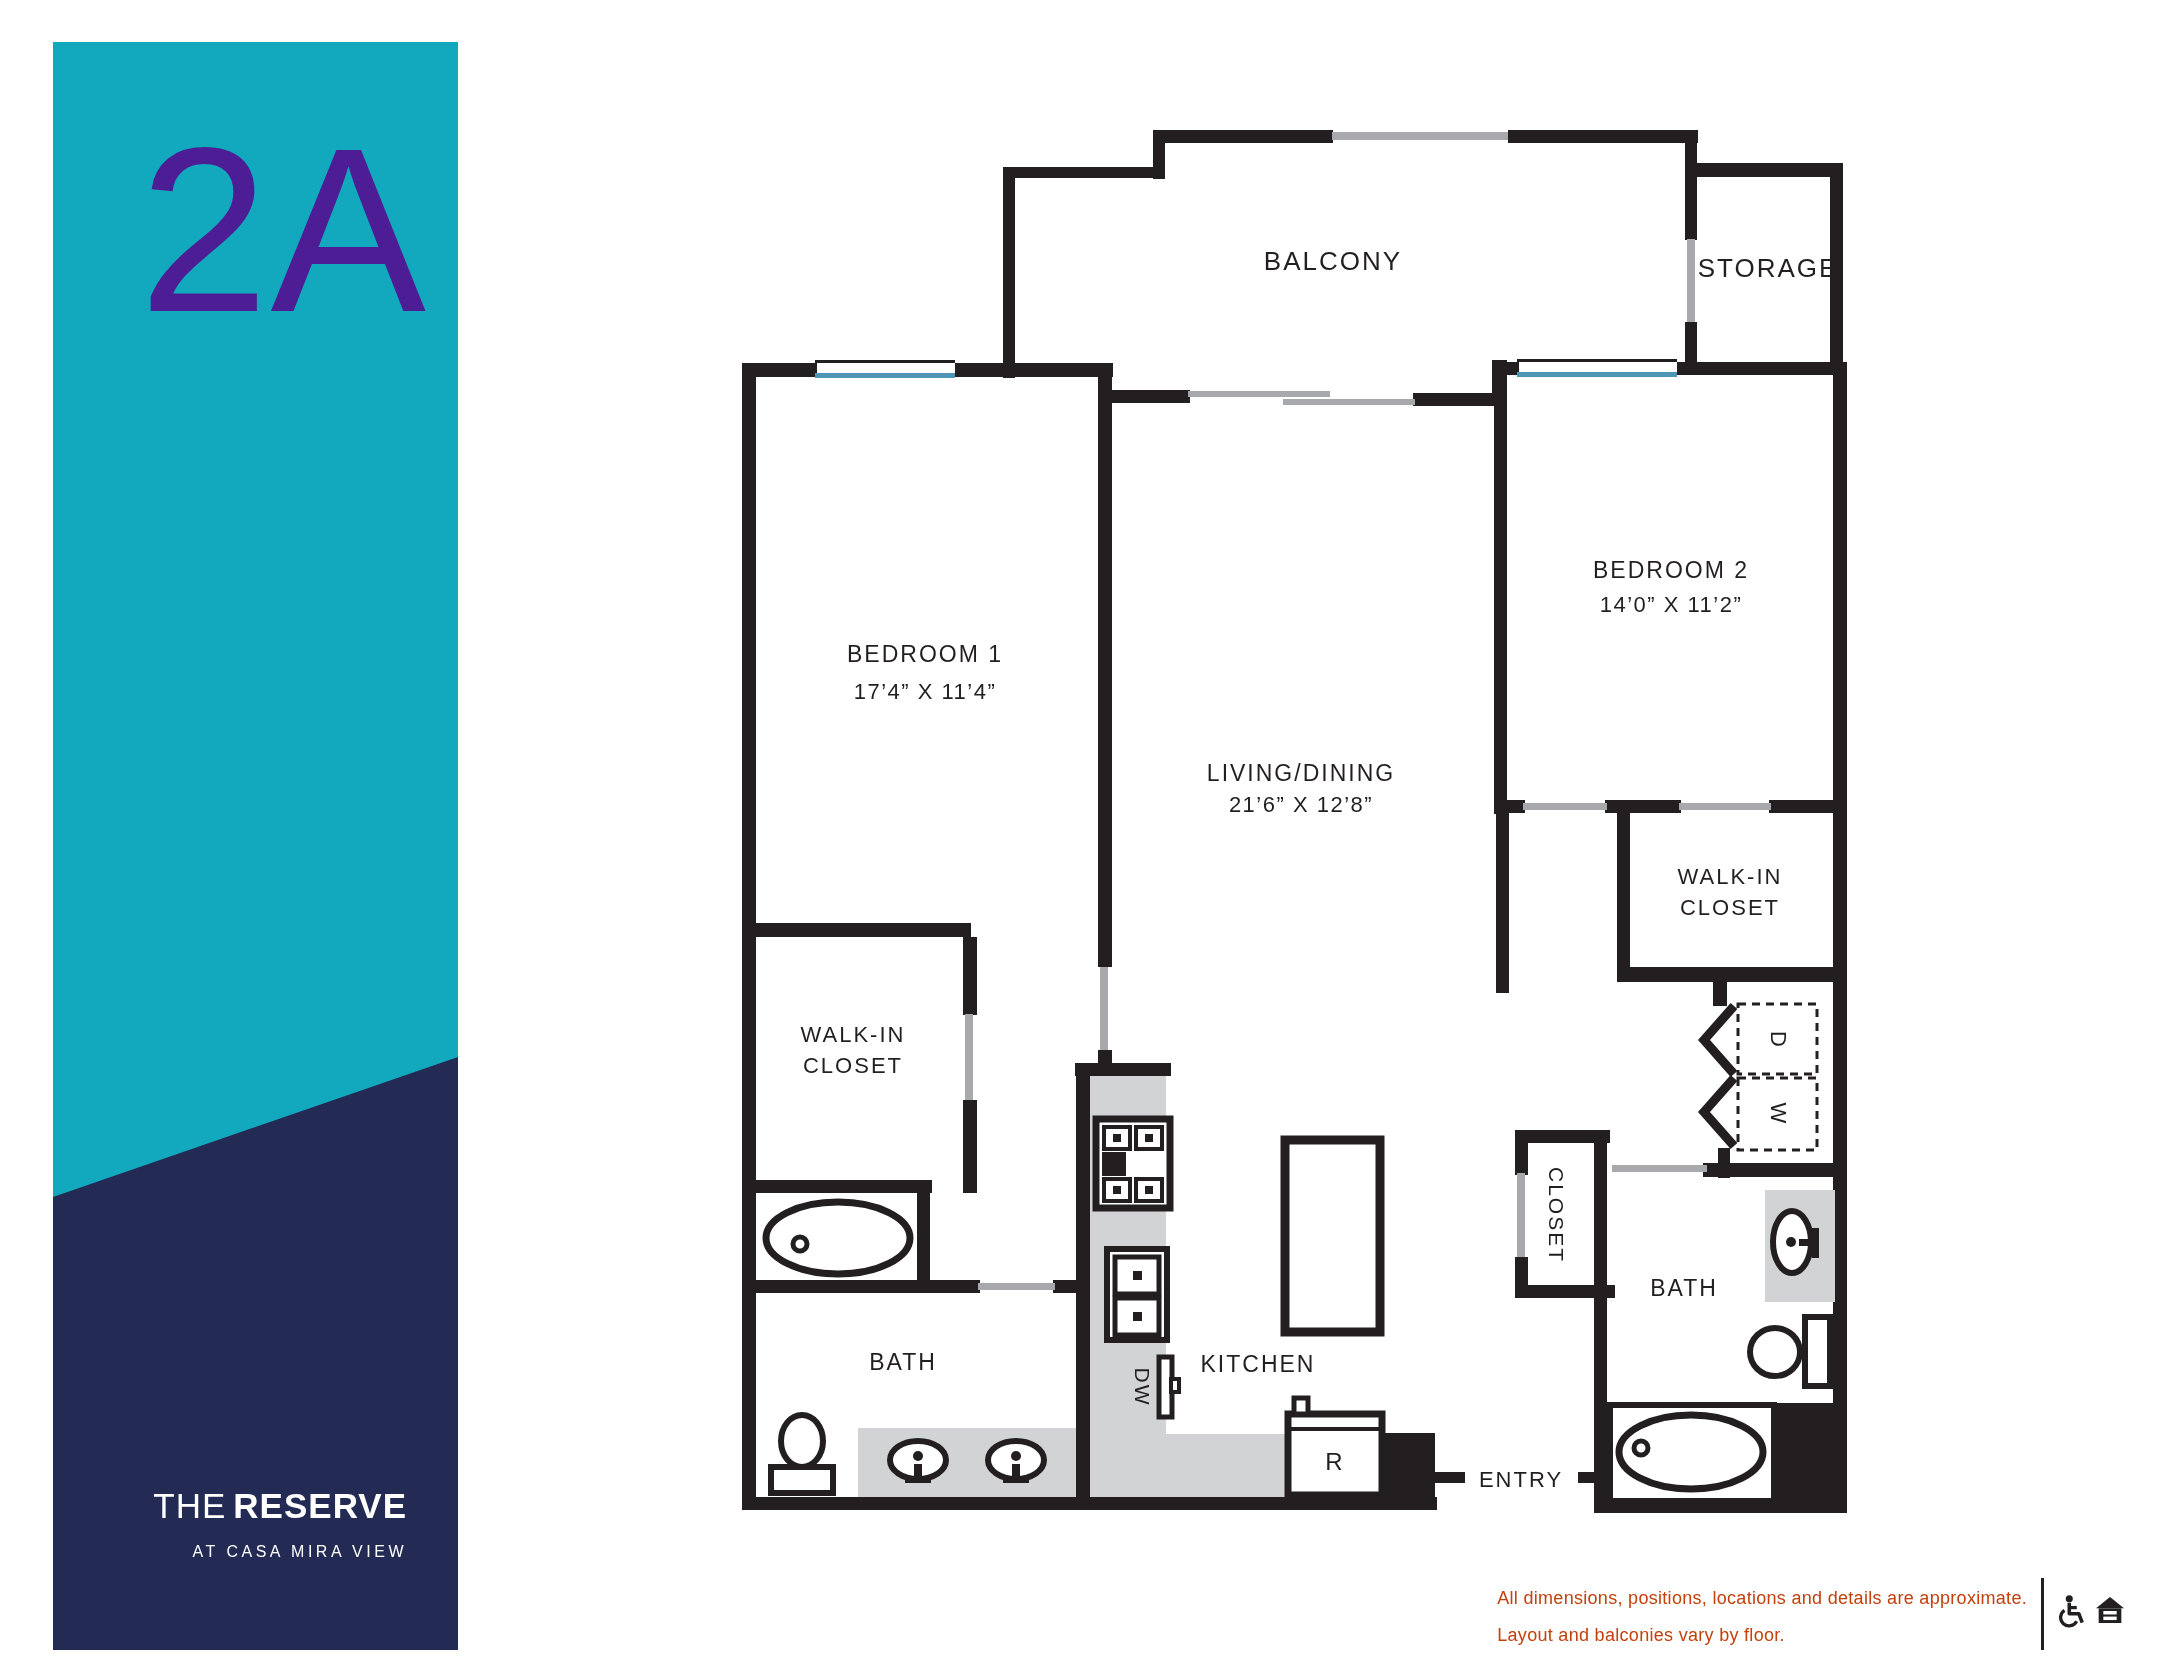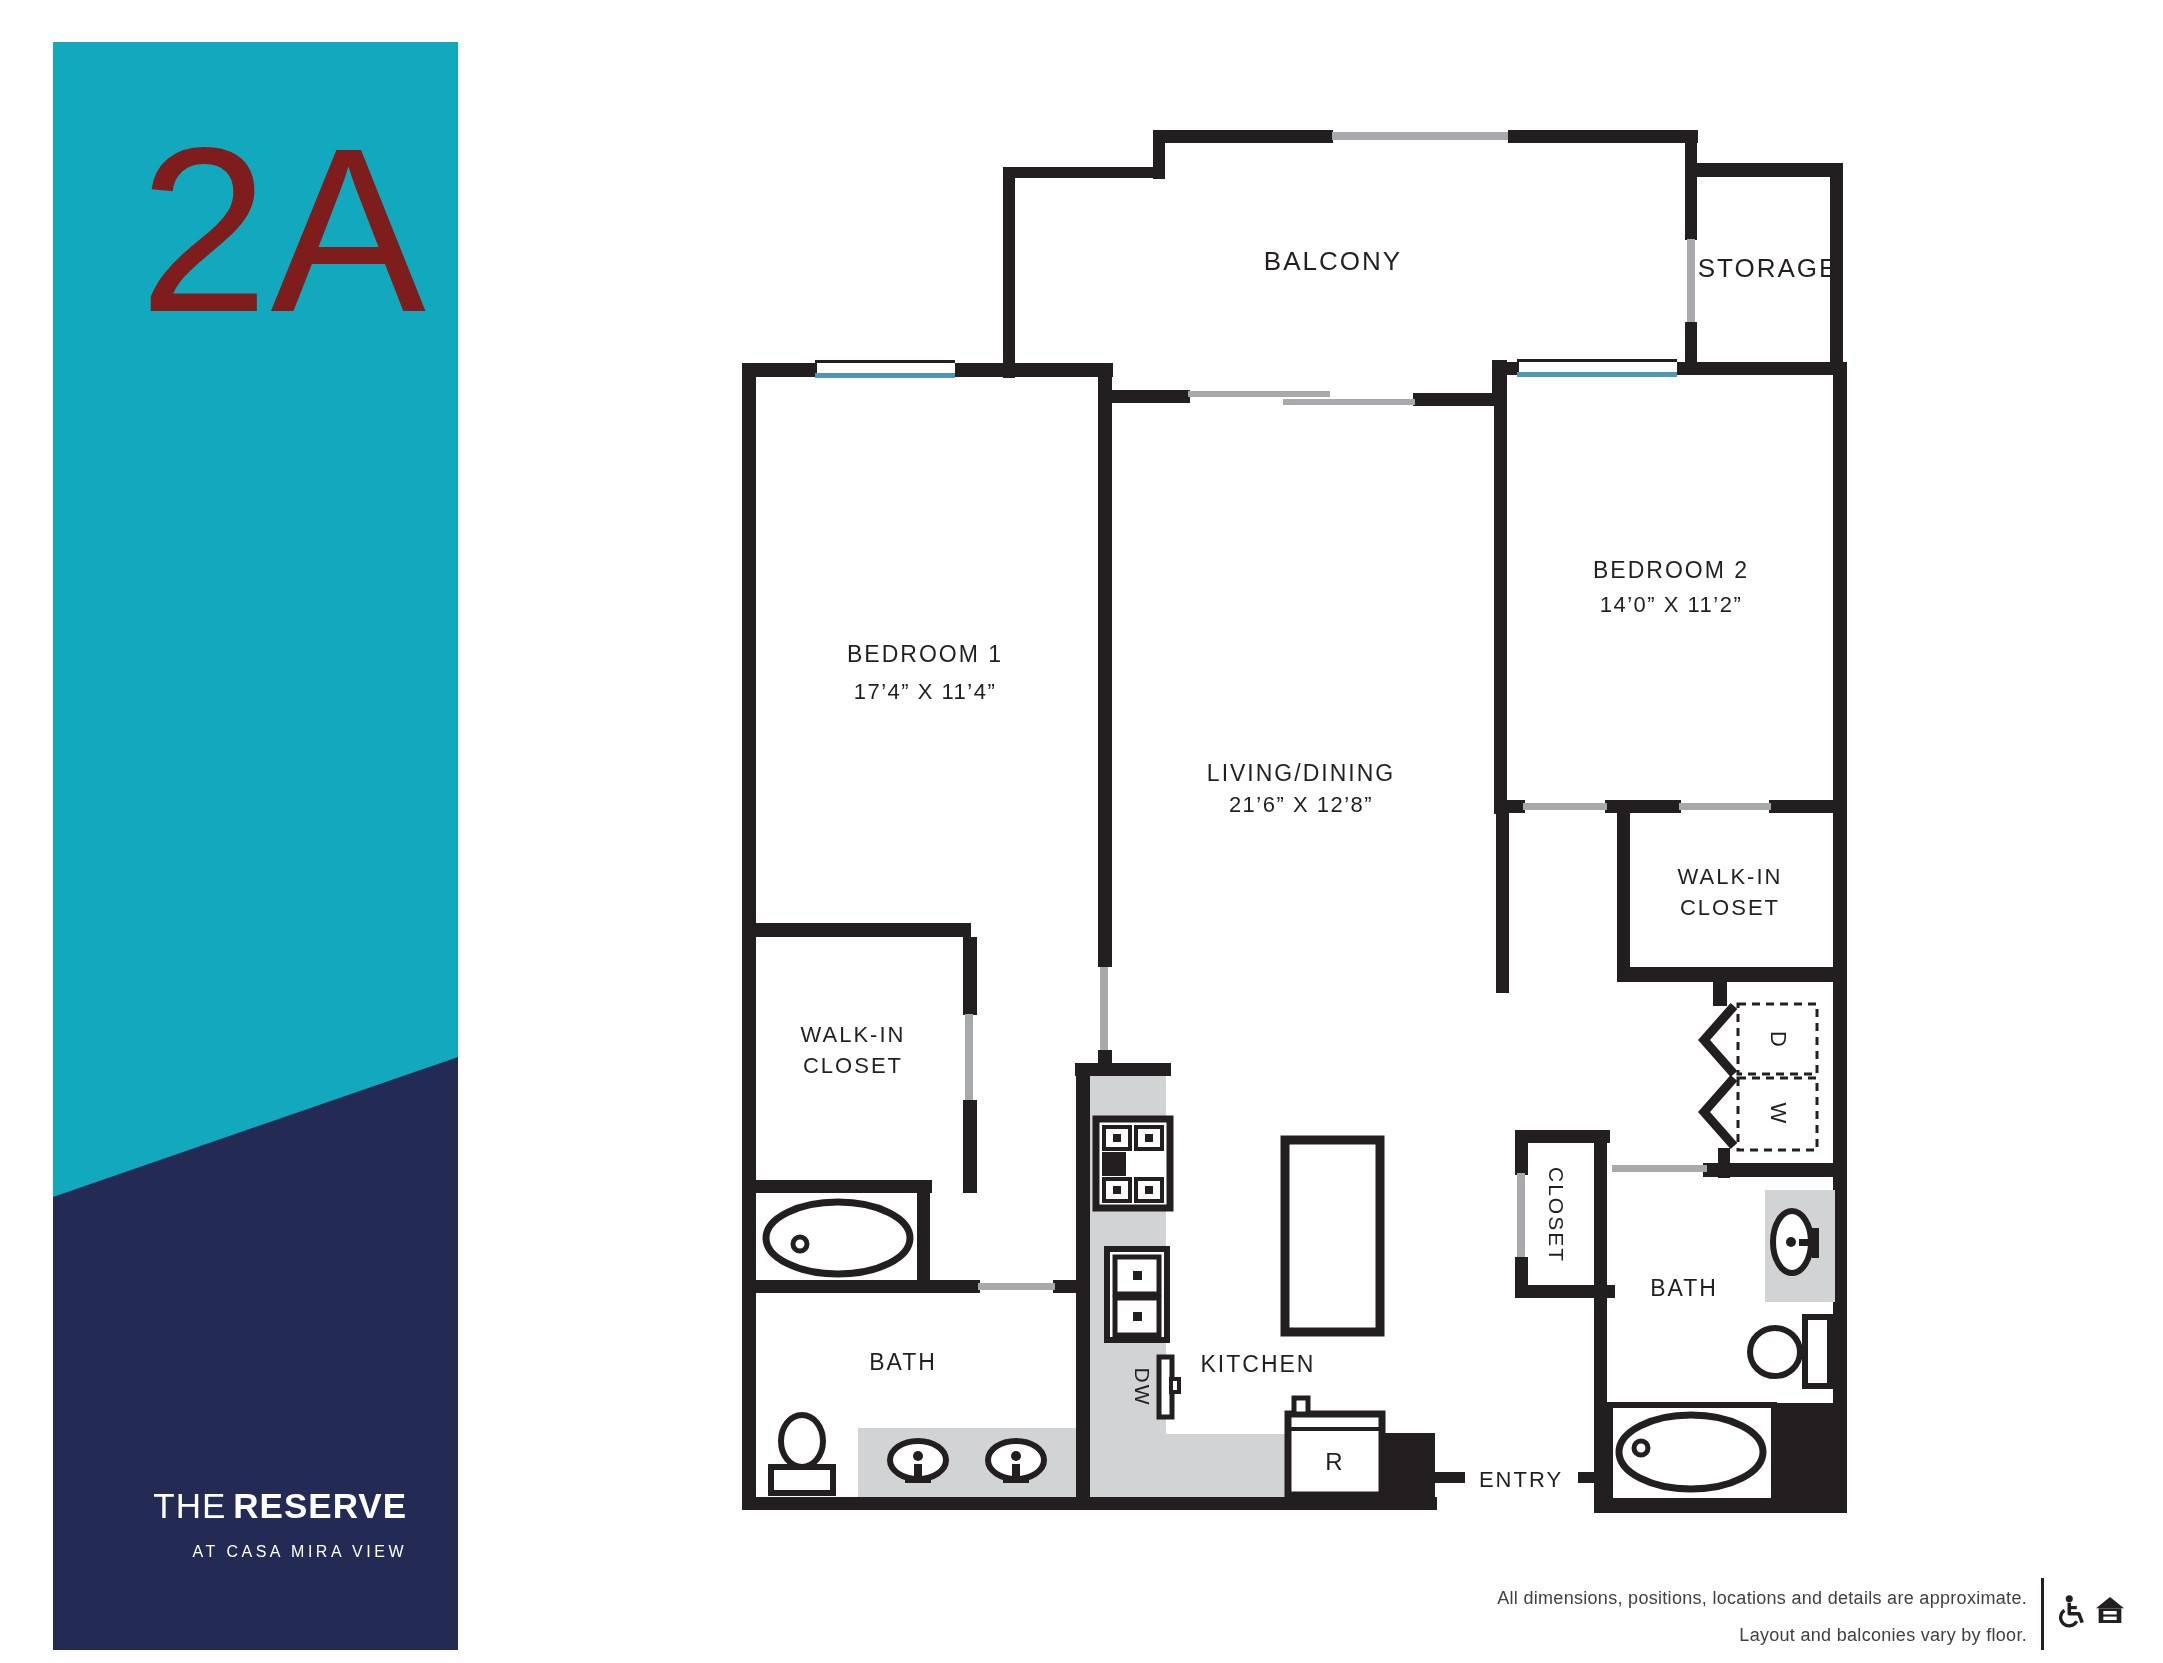--- a/index.html
+++ b/index.html
@@ -1,35 +1,35 @@
 <!DOCTYPE html>
 <html><head>
 <meta charset="utf-8">
 <style>
   html,body{margin:0;padding:0;background:#ffffff;}
   body{width:2163px;height:1663px;position:relative;font-family:"Liberation Sans",sans-serif;overflow:hidden;}
 
   
   .sidebar{position:absolute;left:53px;top:42px;width:405px;height:1608px;background:#12a9bf;overflow:hidden;}
   .sidebar .navy{position:absolute;left:0;top:0;width:100%;height:100%;}
-  .unit-label{position:absolute;left:86px;top:72px;font-size:233px;font-weight:100;color:#7f1d1d;line-height:1;letter-spacing:2px;}
+  .unit-label{position:absolute;left:86px;top:72px;font-size:233px;font-weight:100;color:#4c1d95;line-height:1;letter-spacing:2px;}
   .specs{position:absolute;left:94px;top:341px;color:#ffffff;font-size:31px;font-weight:300;letter-spacing:2px;line-height:69px;white-space:nowrap;}
   .brand{position:absolute;right:51px;top:1444px;color:#ffffff;text-align:right;white-space:nowrap;}
   .brand .l1{font-size:35px;letter-spacing:1px;}
   .brand .the{font-weight:300;margin-right:7px;text-align:right;}
   .brand .reserve{font-weight:700;}
   .brand .l2{font-size:16px;font-weight:400;letter-spacing:3.5px;margin-top:17px;}
 
   
   .plan-svg{position:absolute;left:0;top:0;}
   .room-label{font-family:"Liberation Sans",sans-serif;fill:#231f20;letter-spacing:2px;}
   .dims{letter-spacing:1.5px;}
 
   
-  .disclaimer{position:absolute;right:136px;top:1580px;text-align:right;font-size:18px;font-weight:300;color:#404040;line-height:37px;letter-spacing:.3px;}
+  .disclaimer{position:absolute;right:136px;top:1580px;text-align:left;font-size:18px;font-weight:300;color:#c2410c;line-height:37px;letter-spacing:.3px;}
   .footer-divider{position:absolute;left:2041px;top:1578px;width:3px;height:72px;background:#231f20;}
   .footer-icons{position:absolute;left:2057px;top:1594px;display:flex;gap:7px;align-items:center;}
 </style>
 </head>
 <body>
 
 <div class="sidebar">
   <svg class="navy" viewBox="0 0 405 1608" preserveAspectRatio="none">
     <polygon points="0,1155 405,1015 405,1608 0,1608" fill="#232b55"></polygon>
   </svg>

